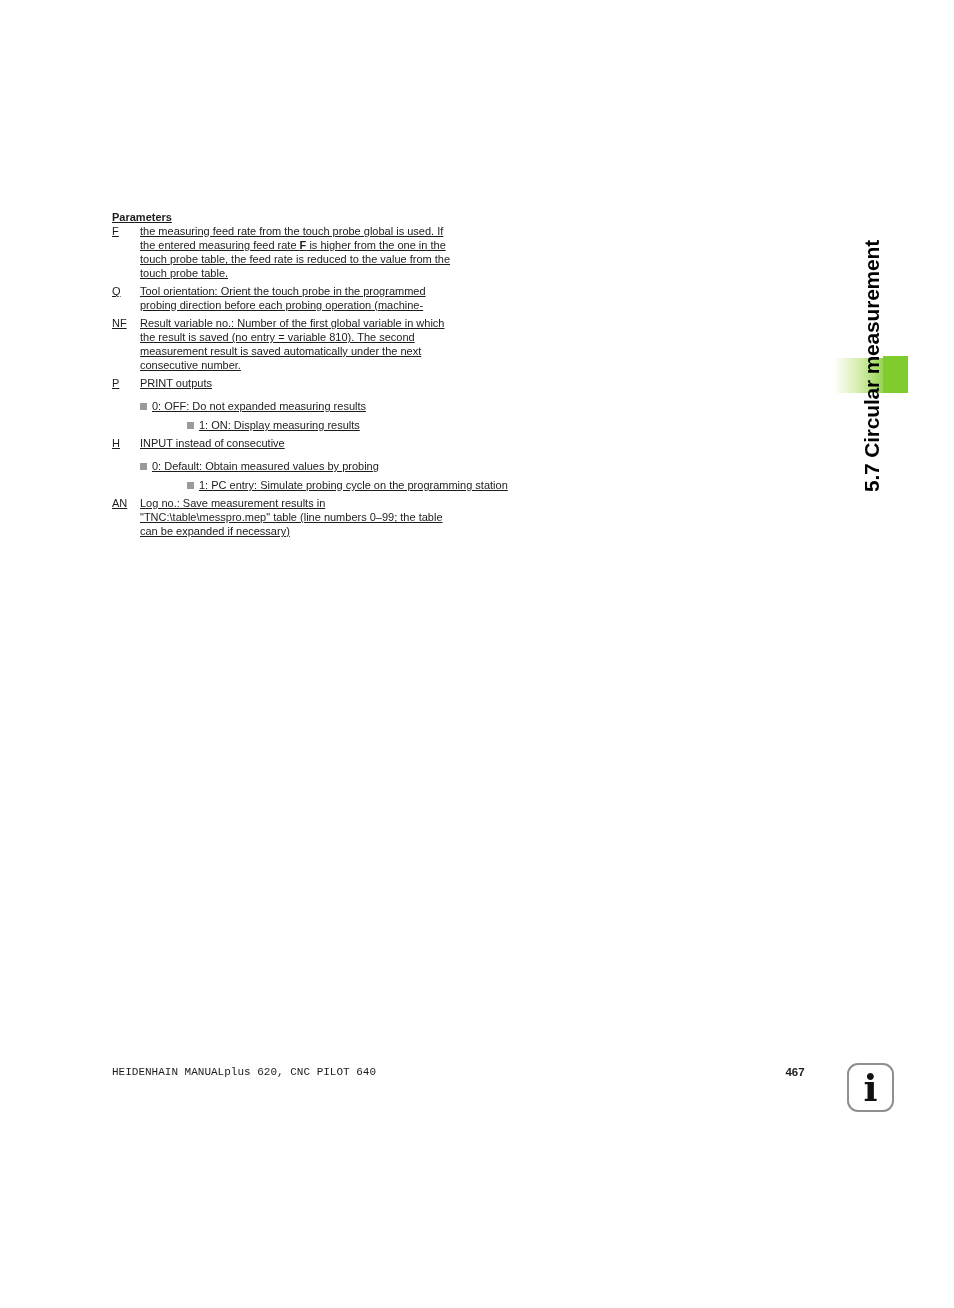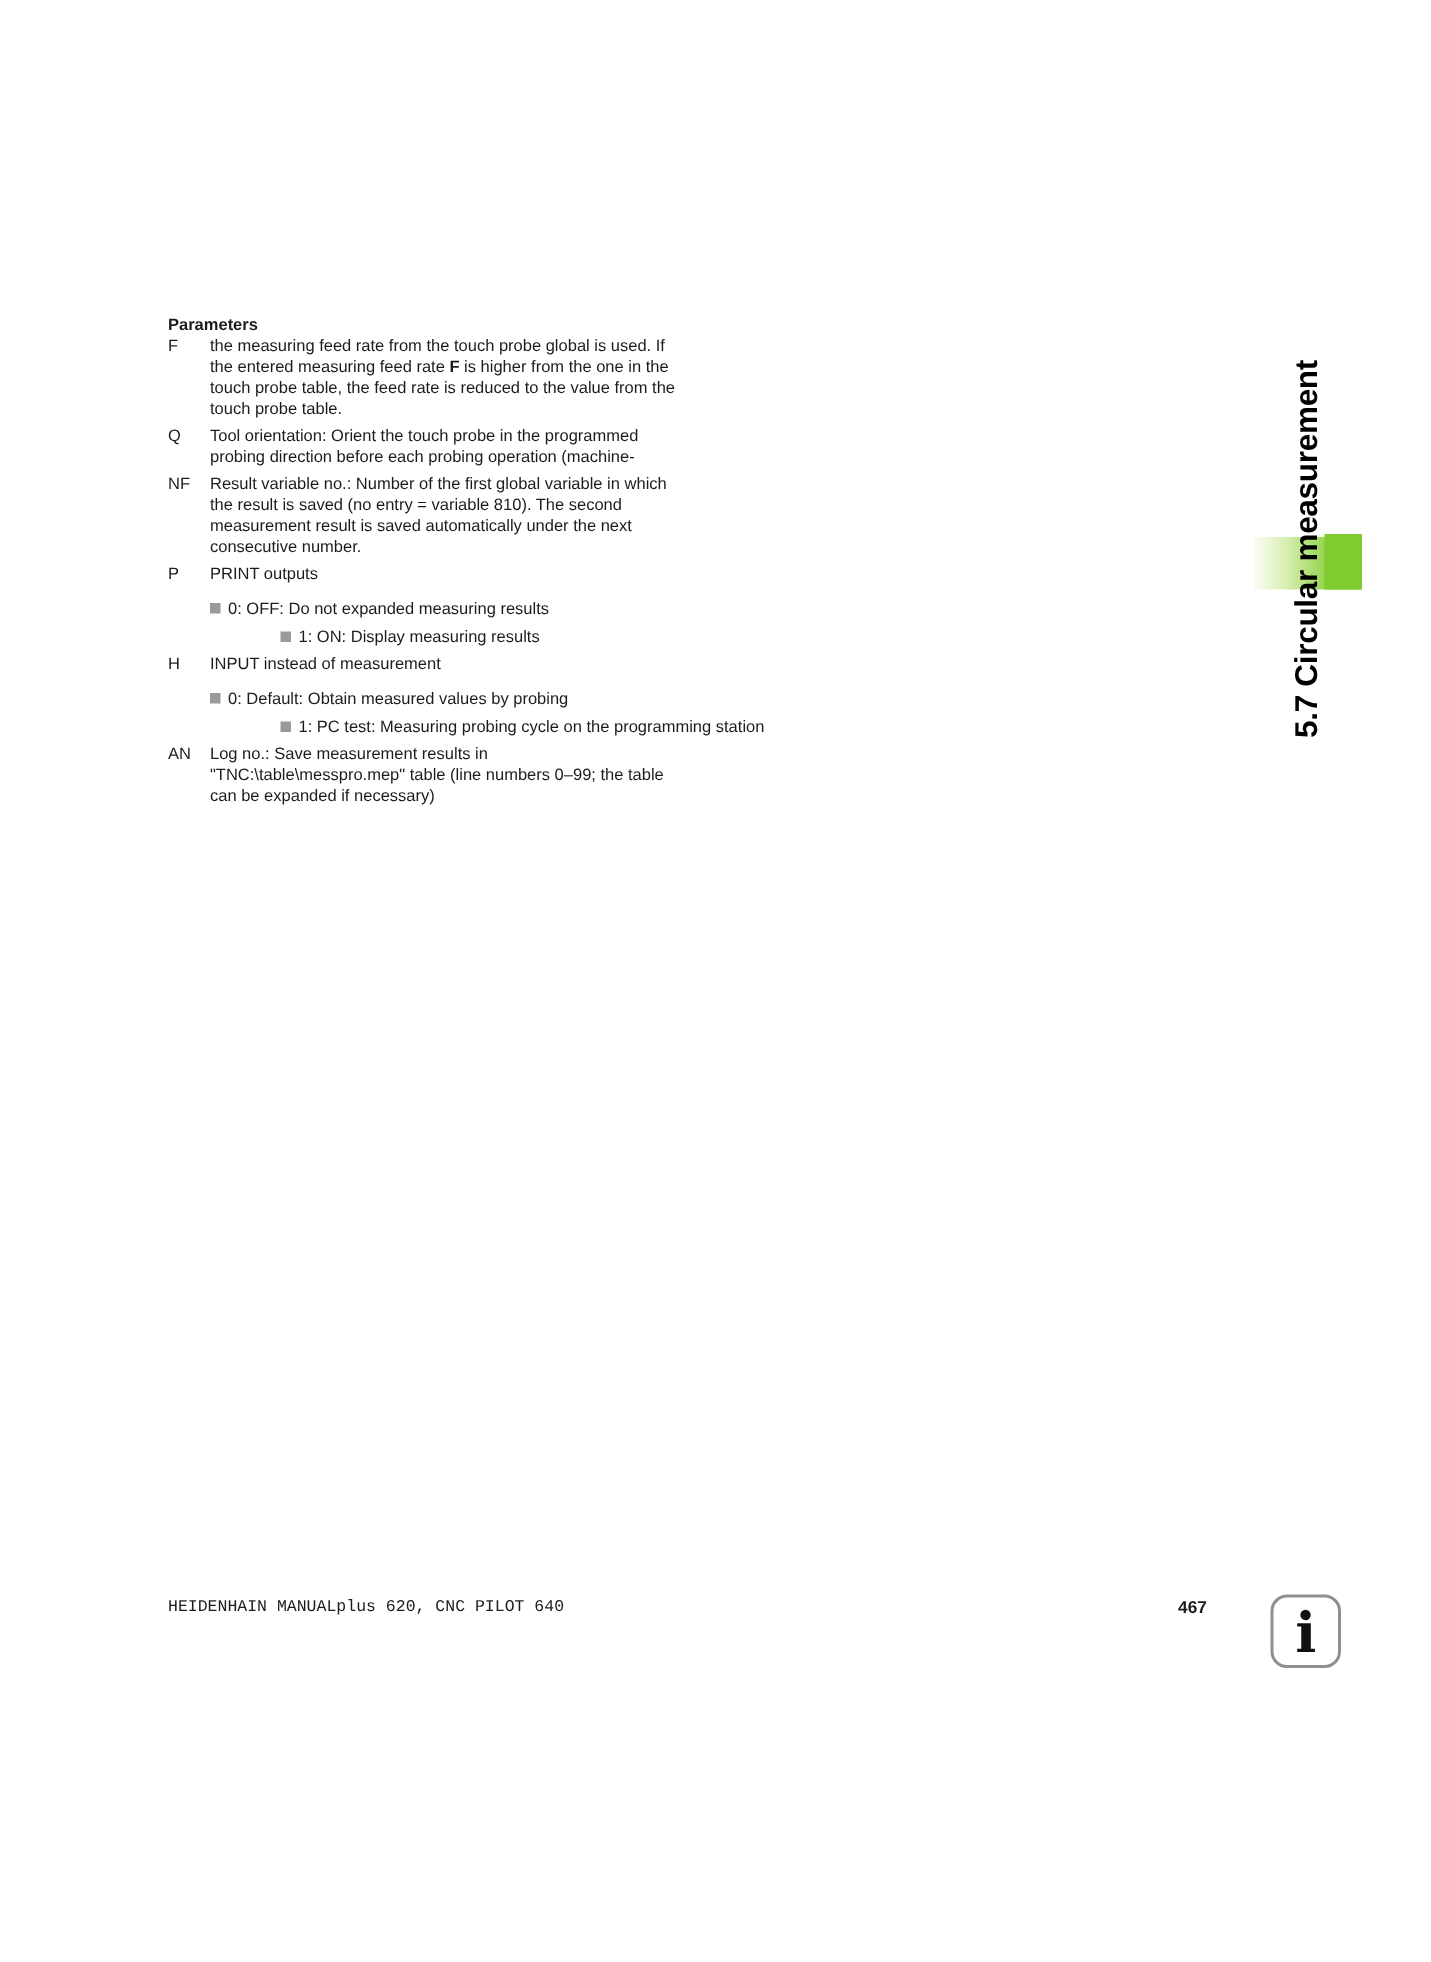--- a/index.html
+++ b/index.html
@@ -10,21 +10,21 @@
     overflow:hidden;
     font-family:"Liberation Sans","DejaVu Sans",sans-serif;
     color:#1c1c1c;
     -webkit-font-smoothing:antialiased;
   }
   .page{position:absolute;inset:0;}
 
   
   .content{
     position:absolute;left:112px;top:210px;width:420px;
-    font-size:11px;line-height:14px;
+    font-size:11px;line-height:14px;text-decoration:underline;
   }
   .heading{font-weight:bold;line-height:14px;}
   .param-row{display:flex;margin-bottom:4px;}
   .param-label{width:28px;flex:0 0 28px;}
   .param-body{flex:1;}
   .pline{white-space:nowrap;}
   .pline .b{font-weight:bold;}
   .bullets{margin-top:9px;}
   .bullet-line{margin-bottom:5px;white-space:nowrap;}
   .bullet-line:last-child{margin-bottom:0;margin-left:47px;}
@@ -103,24 +103,24 @@
             <div class="pline"><span>PRINT outputs</span></div>
             <div class="bullets">
               <div class="bullet-line"><span class="bullet-sq" style="background: rgb(154, 154, 154);"></span><span class="bullet-text">0: OFF: Do not expanded measuring results</span></div>
               <div class="bullet-line"><span class="bullet-sq" style="background: rgb(154, 154, 154);"></span><span class="bullet-text">1: ON: Display measuring results</span></div>
             </div>
           </div>
         </div>
         <div class="param-row">
           <div class="param-label">H</div>
           <div class="param-body">
-            <div class="pline"><span>INPUT instead of measurement</span></div>
+            <div class="pline"><span>INPUT instead of consecutive</span></div>
             <div class="bullets">
               <div class="bullet-line"><span class="bullet-sq" style="background: rgb(154, 154, 154);"></span><span class="bullet-text">0: Default: Obtain measured values by probing</span></div>
-              <div class="bullet-line"><span class="bullet-sq" style="background: rgb(154, 154, 154);"></span><span class="bullet-text">1: PC test: Measuring probing cycle on the programming station</span></div>
+              <div class="bullet-line"><span class="bullet-sq" style="background: rgb(154, 154, 154);"></span><span class="bullet-text">1: PC entry: Simulate probing cycle on the programming station</span></div>
             </div>
           </div>
         </div>
         <div class="param-row">
           <div class="param-label">AN</div>
           <div class="param-body">
             <div class="pline"><span>Log no.: Save measurement results in</span></div>
             <div class="pline"><span>"TNC:\table\messpro.mep" table (line numbers 0–99; the table</span></div>
             <div class="pline"><span>can be expanded if necessary)</span></div>
           </div>

